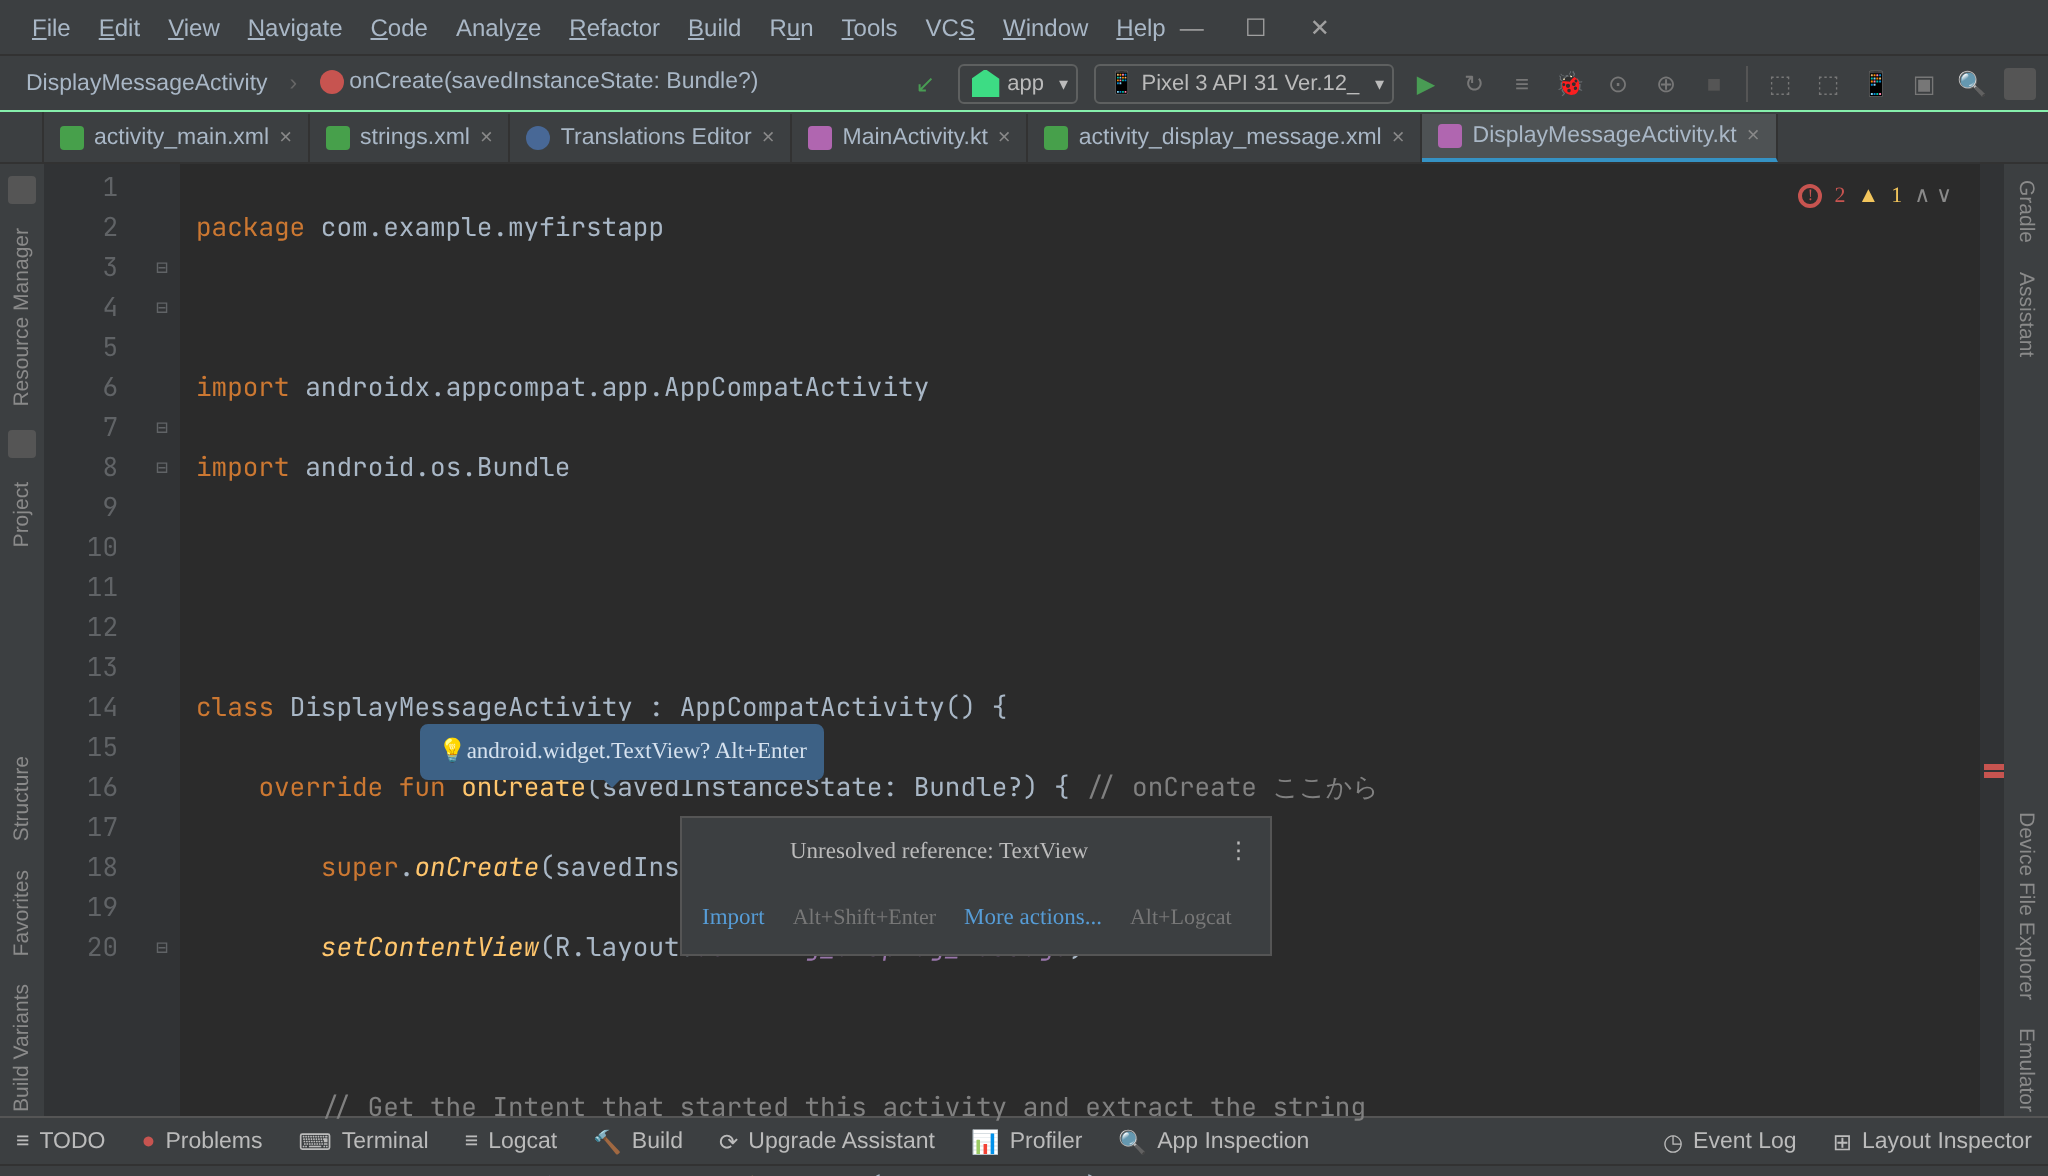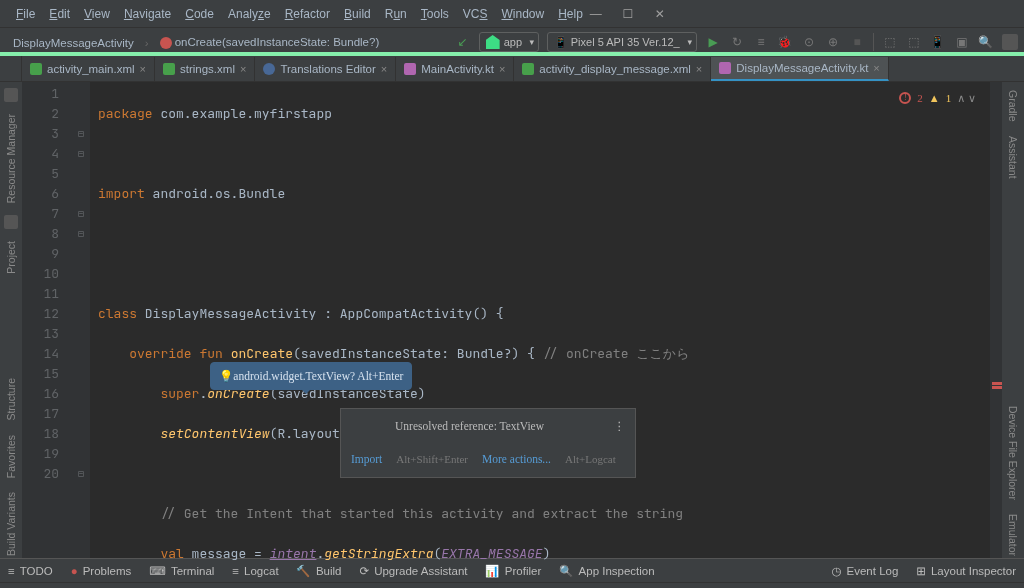--- a/index.html
+++ b/index.html
@@ -4,21 +4,21 @@
 <style>
 * { margin:0; padding:0; box-sizing:border-box; }
 body { width:1024px; height:588px; background:#2b2b2b; font-family:"Segoe UI",sans-serif; font-size:12px; color:#a9b7c6; overflow:hidden; }
 .titlebar { height:28px; background:#3c3f41; display:flex; align-items:center; border-bottom:1px solid #323232; }
 .menubar { display:flex; padding-left:10px; gap:2px; }
 .menu-item { padding:3px 6px; cursor:pointer; }
 .menu-item u { text-decoration:underline; }
 .title-text { flex:1; text-align:center; color:#8a8a8a; font-size:11px; }
 .win-controls { display:flex; gap:18px; padding-right:14px; }
 .win-btn { width:14px; height:14px; cursor:pointer; display:flex; align-items:center; justify-content:center; color:#a0a0a0; }
-.toolbar { height:28px; background:#3c3f41; display:flex; align-items:flex-end; border-bottom:4px solid #86efac; padding:0 6px; }
+.toolbar { height:28px; background:#3c3f41; display:flex; align-items:center; border-bottom:1px solid #86efac; padding:0 6px; }
 .breadcrumb { display:flex; align-items:center; gap:4px; font-size:11.5px; }
 .crumb { padding:2px 6px; border:1px solid transparent; border-radius:3px; cursor:pointer; }
 .crumb-circle { width:12px; height:12px; border-radius:50%; background:#c75450; display:inline-block; vertical-align:middle; margin-right:3px; }
 .tb-spacer { flex:1; }
 .tb-group { display:flex; align-items:center; gap:8px; }
 .tb-select { height:20px; background:#3c3f41; border:1px solid #5e6060; border-radius:3px; padding:0 16px 0 6px; font-size:11px; color:#bbb; display:flex; align-items:center; position:relative; cursor:pointer; }
 .tb-select::after { content:"▾"; position:absolute; right:4px; font-size:9px; }
 .android-ico { width:14px; height:14px; background:#3ddc84; display:inline-block; clip-path:polygon(50% 0,100% 35%,100% 100%,0 100%,0 35%); margin-right:4px; }
 .tb-icon { width:16px; height:16px; cursor:pointer; display:flex; align-items:center; justify-content:center; }
 .play-ico { color:#499c54; }
@@ -99,21 +99,21 @@
     <span style="color:#666">›</span>
     <span class="crumb"><span class="crumb-circle"></span><span>onCreate(savedInstanceState: Bundle?)</span></span>
   </div>
   <div class="tb-spacer"></div>
   <div class="tb-group">
     <span class="tb-icon" style="color:#499c54">↙</span>
     <div class="tb-select">
         <span class="android-ico"></span>
         <span>app</span>
       </div>
-    <div class="tb-select" style="width:150px"><span style="color:#888">📱</span>&nbsp;<span>Pixel 5 API 35 Ver.12_</span></div>
+    <div class="tb-select" style="width:150px"><span style="color:#888">📱</span>&nbsp;<span>Pixel 3 API 31 Ver.12_</span></div>
     <span class="tb-icon play-ico">▶</span>
     <span class="tb-icon" style="color:#777">↻</span>
     <span class="tb-icon" style="color:#777">≡</span>
     <span class="tb-icon" style="color:#499c54">🐞</span>
     <span class="tb-icon" style="color:#777">⊙</span>
     <span class="tb-icon" style="color:#777">⊕</span>
     <span class="tb-icon" style="color:#555">■</span>
     <span class="sep"></span>
     <span class="tb-icon" style="color:#777">⬚</span>
     <span class="tb-icon" style="color:#777">⬚</span>
@@ -213,20 +213,21 @@
         <div></div>
         <div></div>
         <div></div>
         <div></div>
         <div></div>
         <div>⊟</div>
     </div>
     <div class="code">
 <div class="code-line"><span class="kw">package</span> com.example.myfirstapp</div>
 <div class="code-line"></div>
+<div class="code-line"><span class="kw">import</span> androidx.appcompat.app.AppCompatActivity</div>
 <div class="code-line"><span class="kw">import</span> android.os.Bundle</div>
 <div class="code-line"></div>
 <div class="code-line"></div>
 <div class="code-line"><span class="kw">class</span> DisplayMessageActivity : AppCompatActivity() {</div>
 <div class="code-line">    <span class="kw">override fun</span> <span class="fn">onCreate</span>(savedInstanceState: Bundle?) { <span class="cmt">// onCreate ここから</span></div>
 <div class="code-line">        <span class="kw">super</span>.<span class="fn-i">onCreate</span>(savedInstanceState)</div>
 <div class="code-line">        <span class="fn-i">setContentView</span>(R.layout.<span class="str-i">activity_display_message</span>)</div>
 <div class="code-line"></div>
 <div class="code-line">        <span class="cmt">// Get the Intent that started this activity and extract the string</span></div>
 <div class="code-line">        <span class="kw">val</span> message = <span class="str-i" style="text-decoration:underline">intent</span>.<span class="fn-i">getStringExtra</span>(<span class="str-i">EXTRA_MESSAGE</span>)</div>

